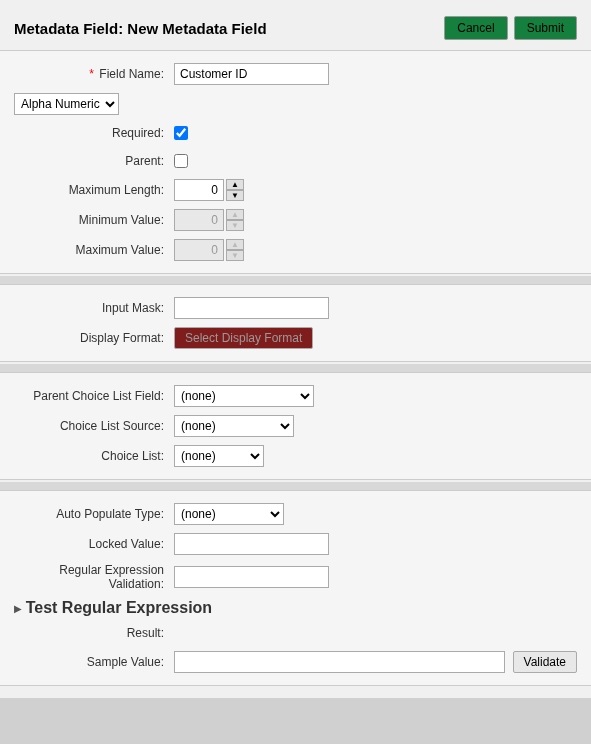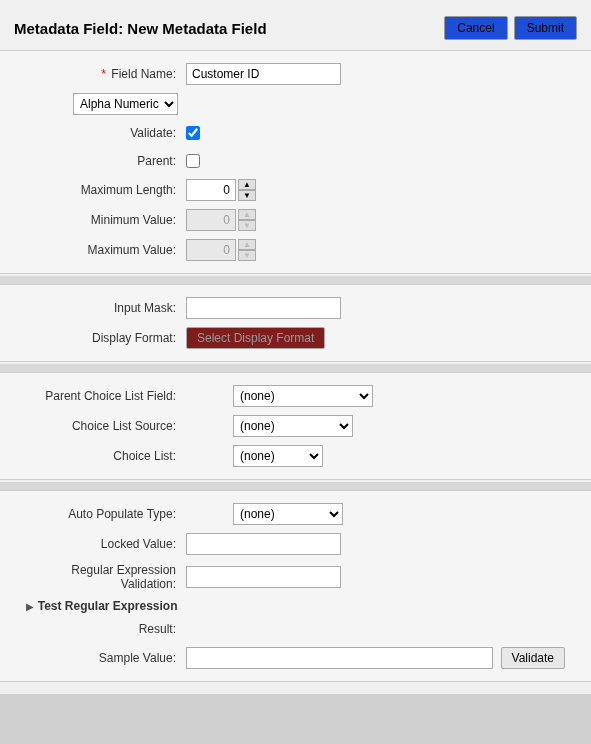--- a/index.html
+++ b/index.html
@@ -37,34 +37,34 @@
       font-size: 15px;
       font-weight: bold;
       text-align: center;
     }
     .header-buttons {
       display: flex;
       gap: 6px;
     }
     .btn {
       padding: 4px 12px;
-      background: #1d4ed8;
+      background: #15803d;
       border: 1px solid #999;
       cursor: pointer;
       font-size: 12px;
       border-radius: 2px;
     }
     .btn-cancel { }
     .btn-submit { font-weight: normal; }
 
     .form-section {
       background: #f5f5f5;
       border-top: 1px solid #ccc;
       border-bottom: 1px solid #ccc;
-      padding: 8px 12px;
+      padding: 8px 0;
       margin-bottom: 2px;
     }
 
     .form-row {
       display: flex;
       align-items: center;
       padding: 4px 14px;
       min-height: 28px;
     }
     .form-label {
@@ -93,21 +93,20 @@
     }
     input[type="text"].field-name-input {
       width: 155px;
     }
     select {
       font-size: 12px;
       height: 22px;
       border: 1px solid #aaa;
       background: white;
       padding: 1px 2px;
-      margin-left: 47px;
     }
     input[type="checkbox"] {
       width: 14px;
       height: 14px;
     }
 
     .spinner-wrap {
       display: flex;
       align-items: center;
       gap: 2px;
@@ -169,21 +168,21 @@
       margin-right: 4px;
       font-size: 10px;
     }
 
     .test-regex-header {
       display: flex;
       align-items: center;
       padding: 4px 14px 2px 14px;
     }
     .test-regex-label {
-      font-size: 12px;
+      font-size: 16px;
       font-weight: bold;
       color: #333;
     }
 
     .validate-btn {
       padding: 3px 10px;
       background: #e8e8e8;
       border: 1px solid #aaa;
       font-size: 12px;
       cursor: pointer;
@@ -230,21 +229,21 @@
             <option>Alpha Numeric</option>
             <option>Numeric</option>
             <option>Date</option>
             <option>Boolean</option>
             <option>List</option>
           </select>
         </div>
       </div>
 
       <div class="form-row">
-        <div class="form-label">Validate:</div>
+        <div class="form-label">Required:</div>
         <div class="form-control-wrap">
           <input type="checkbox" checked="" style="">
         </div>
       </div>
 
       <div class="form-row">
         <div class="form-label">Parent:</div>
         <div class="form-control-wrap">
           <input type="checkbox" style="">
         </div>

